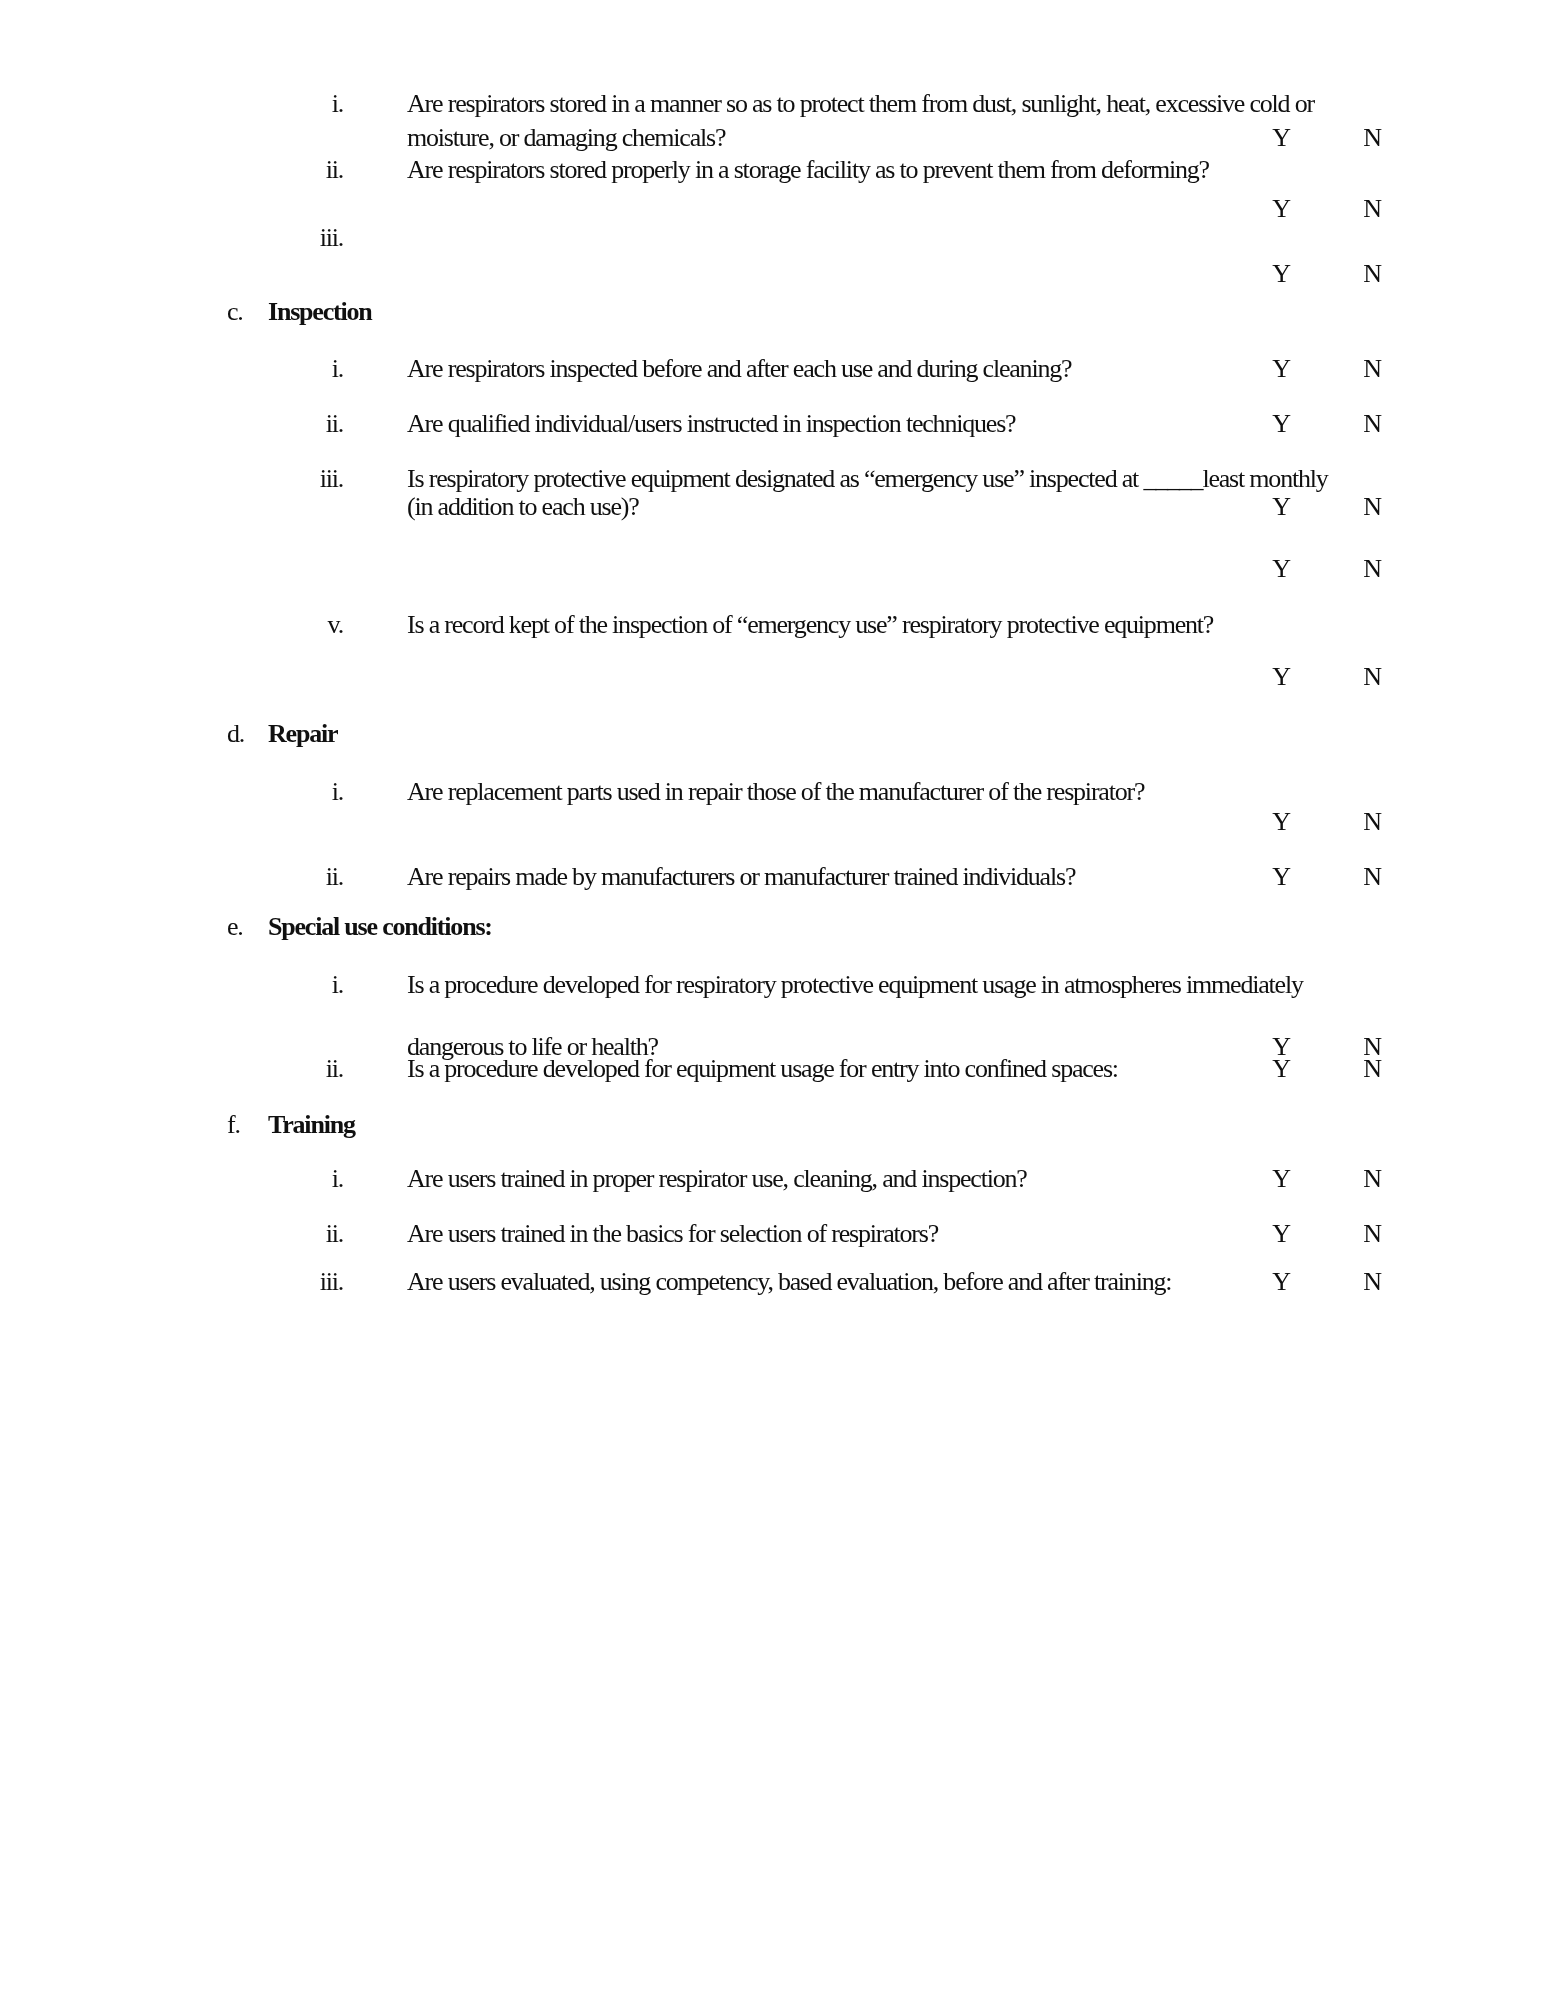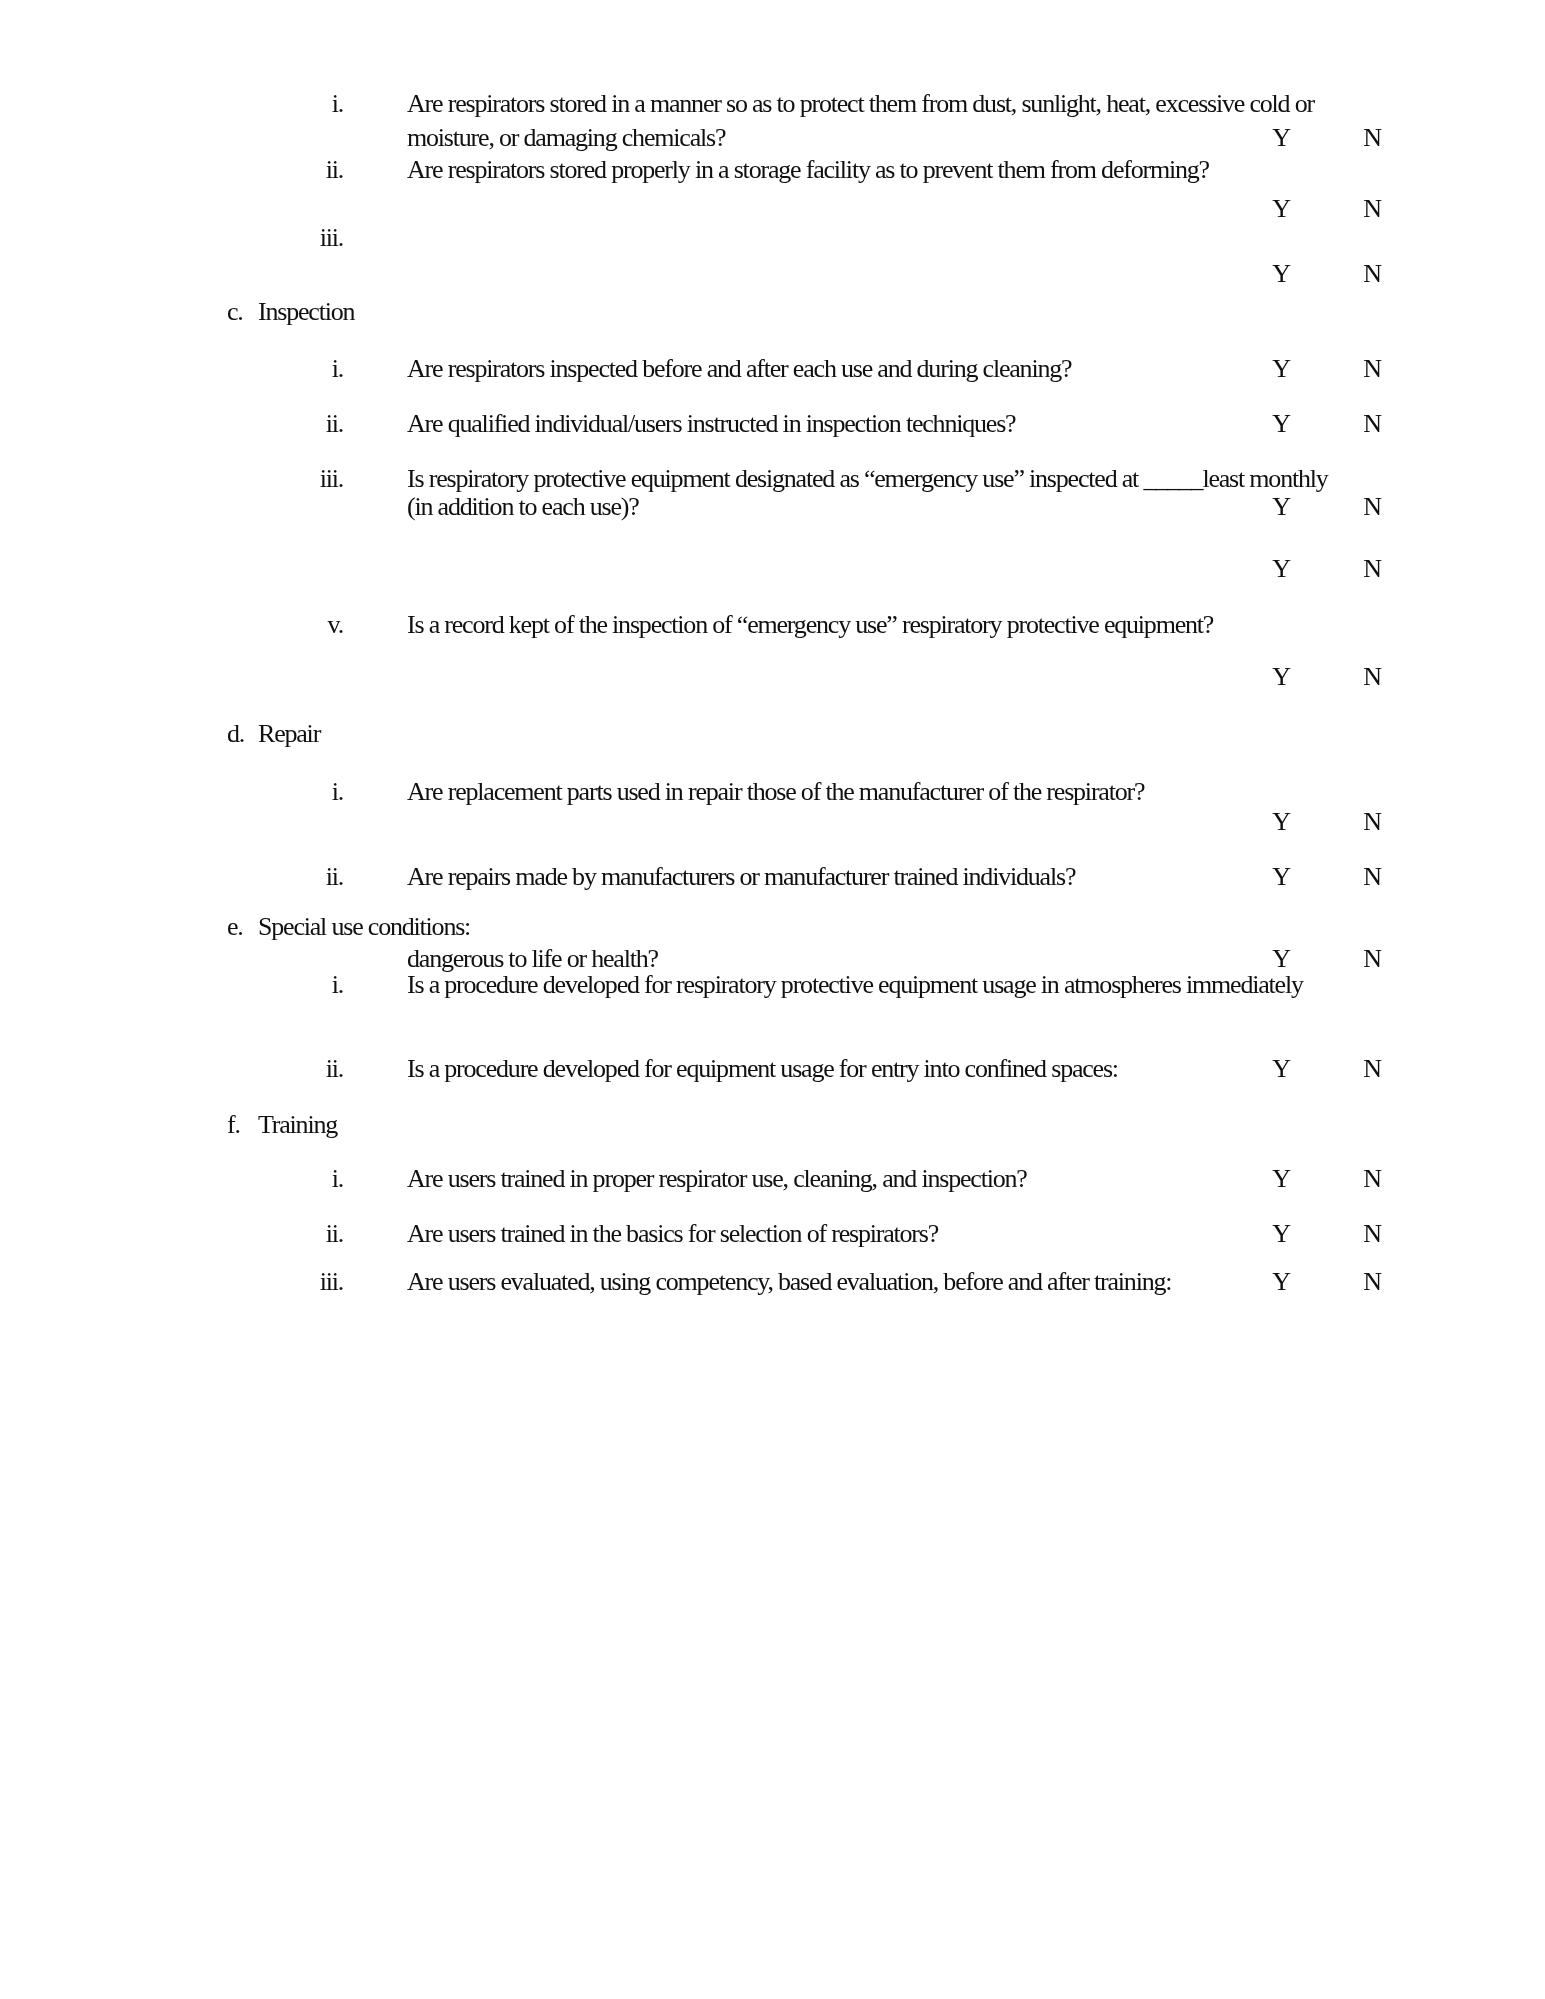--- a/index.html
+++ b/index.html
@@ -21,21 +21,21 @@
   .row {
     position: absolute;
     left: 0;
     width: 1545px;
     height: 34px;
     line-height: 34px;
     white-space: nowrap;
   }
   .row > span { position: absolute; top: 0; line-height: 34px; }
   .sec-letter { left: 227px; }
-  .sec-title  { left: 258px; }
+  .sec-title  { left: 268px; font-weight: bold; }
   .marker     { left: 250px; width: 93px; text-align: right; }
   .qtext      { left: 365px; margin-left: 42px; }
   .ans-y      { left: 1257px; width: 48px; text-align: center; }
   .ans-n      { left: 1348px; width: 48px; text-align: center; }
 </style>
 </head>
 <body>
 
 <div class="page">
 
@@ -132,21 +132,21 @@
 
   <div class="row" style="top:910px">
     <span class="sec-letter">e.</span>
     <span class="sec-title">Special use conditions:</span>
   </div>
 
   <div class="row" style="top:968px">
     <span class="marker">i.</span>
     <span class="qtext">Is a procedure developed for respiratory protective equipment usage in atmospheres immediately</span>
   </div>
-  <div class="row" style="top:942px">
+  <div class="row" style="top:1030px">
     <span class="qtext">dangerous to life or health?</span>
     <span class="ans-y">Y</span>
     <span class="ans-n">N</span>
   </div>
 
   <div class="row" style="top:1052px">
     <span class="marker">ii.</span>
     <span class="qtext">Is a procedure developed for equipment usage for entry into confined spaces:</span>
     <span class="ans-y">Y</span>
     <span class="ans-n">N</span>

